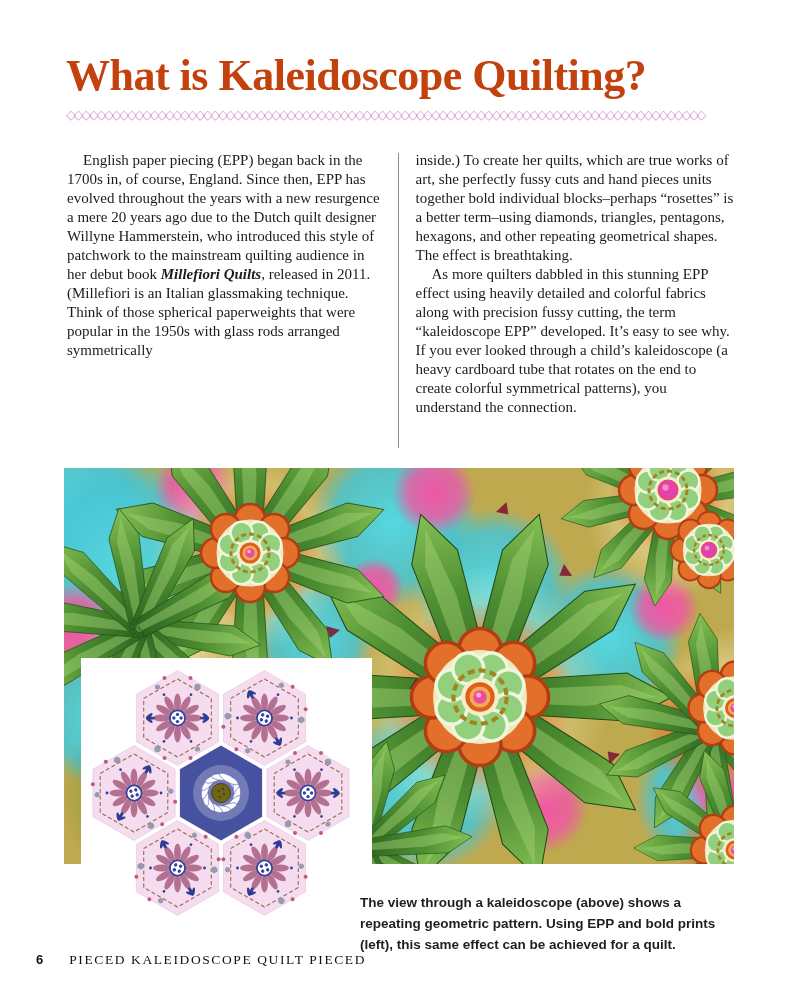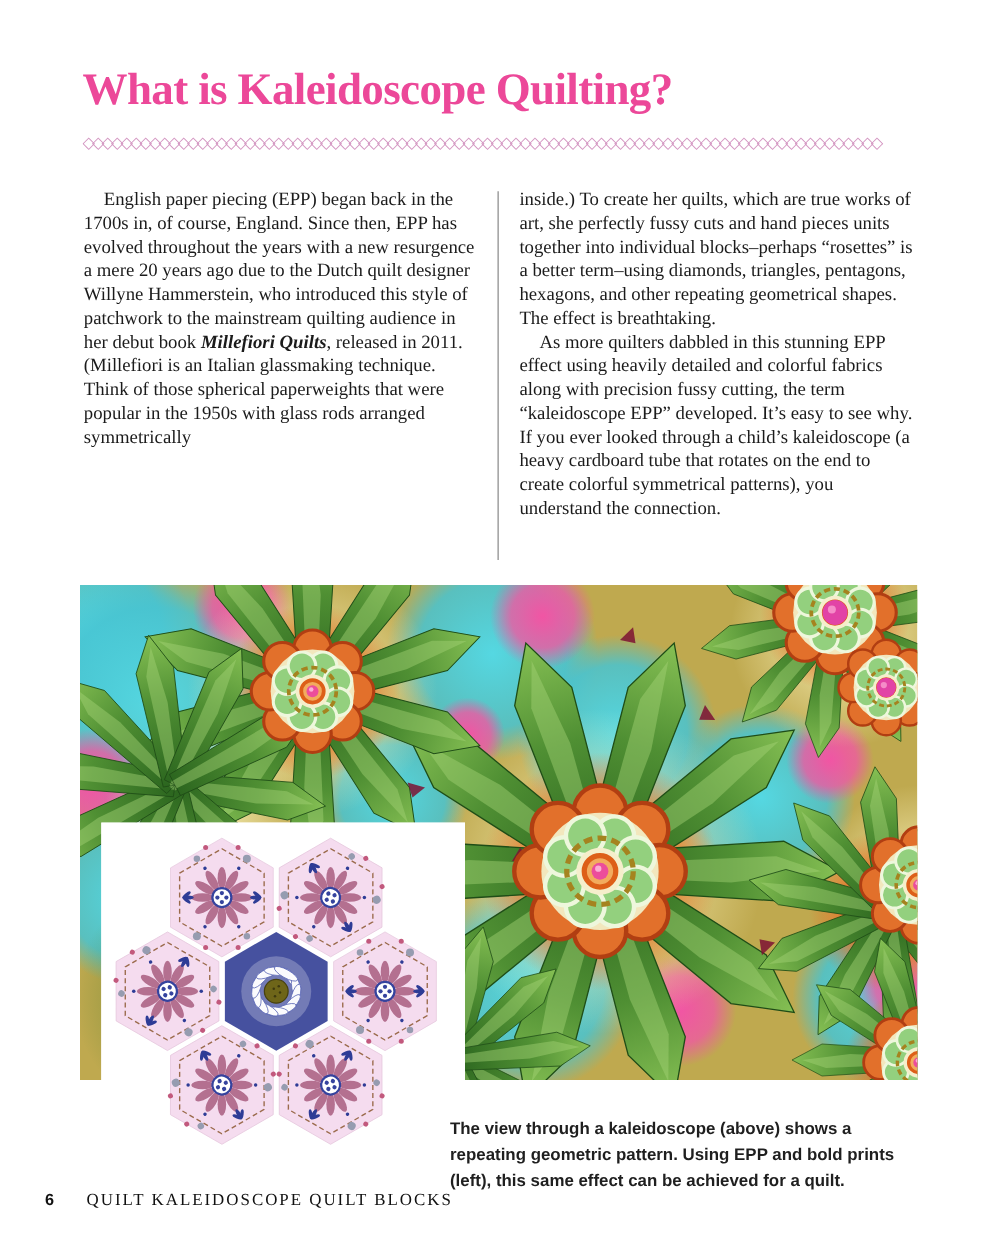--- a/index.html
+++ b/index.html
@@ -3,21 +3,21 @@
 <meta charset="utf-8">
 <style>
   html,body{margin:0;padding:0;}
   body{
     width:800px;height:1000px;position:relative;background:#ffffff;
     font-family:"Liberation Serif", serif;color:#1b1b1b;overflow:hidden;
   }
   .page-title{
     position:absolute;left:66px;top:50px;margin:0;
     font-family:"Liberation Serif", serif;font-weight:700;
-    font-size:36px;letter-spacing:-0.5px;color:#ec4899;
+    font-size:44px;letter-spacing:-0.5px;color:#c2410c;
   }
   .diamond-border{
     position:absolute;left:66px;top:106px;width:668px;height:18px;
     overflow:hidden;white-space:nowrap;
     font-family:"DejaVu Sans", sans-serif;
     font-size:13px;letter-spacing:-2.4px;color:#d394c0;line-height:18px;
   }
   .columns{
     position:absolute;left:67px;top:151px;width:668px;display:flex;
   }
@@ -59,21 +59,21 @@
 
   <h1 class="page-title">What is Kaleidoscope Quilting?</h1>
 
   <div class="diamond-border">◇◇◇◇◇◇◇◇◇◇◇◇◇◇◇◇◇◇◇◇◇◇◇◇◇◇◇◇◇◇◇◇◇◇◇◇◇◇◇◇◇◇◇◇◇◇◇◇◇◇◇◇◇◇◇◇◇◇◇◇◇◇◇◇◇◇◇◇◇◇◇◇◇◇◇◇◇◇◇◇◇◇◇◇</div>
 
   <div class="columns">
     <div class="col col-left">
       <p class="indent"><span>English paper piecing (EPP) began back in the 1700s in, of course, England. Since then, EPP has evolved throughout the years with a new resurgence a mere 20 years ago due to the Dutch quilt designer Willyne Hammerstein, who introduced this style of patchwork to the mainstream quilting audience in her debut book </span><span class="italic">Millefiori Quilts</span><span>, released in 2011. (Millefiori is an Italian glassmaking technique. Think of those spherical paperweights that were popular in the 1950s with glass rods arranged symmetrically</span></p>
     </div>
     <div class="col col-right">
-      <p>inside.) To create her quilts, which are true works of art, she perfectly fussy cuts and hand pieces units together into individual blocks–perhaps “rosettes” is a better term–using diamonds, triangles, pentagons, hexagons, and other repeating geometrical shapes. The effect is breathtaking.</p>
+      <p>inside.) To create her quilts, which are true works of art, she perfectly fussy cuts and hand pieces units together bold individual blocks–perhaps “rosettes” is a better term–using diamonds, triangles, pentagons, hexagons, and other repeating geometrical shapes. The effect is breathtaking.</p>
       <p class="indent">As more quilters dabbled in this stunning EPP effect using heavily detailed and colorful fabrics along with precision fussy cutting, the term “kaleidoscope EPP” developed. It’s easy to see why. If you ever looked through a child’s kaleidoscope (a heavy cardboard tube that rotates on the end to create colorful symmetrical patterns), you understand the connection.</p>
     </div>
   </div>
 
   <div class="column-divider"></div>
 
   <div class="photo">
     <svg width="670" height="396" viewBox="0 0 670 396" xmlns="http://www.w3.org/2000/svg">
       <defs>
         <linearGradient id="gBlade" x1="0" y1="0" x2="1" y2="0">
@@ -302,16 +302,16 @@
       <use href="#hexOuter" transform="translate(227,135) rotate(180)"></use>
       <use href="#hexOuter" transform="translate(96.5,210) rotate(240)"></use>
       <use href="#hexOuter" transform="translate(183.5,210) rotate(300)"></use>
     </svg>
   </div>
 
   <div class="photo-caption">The view through a kaleidoscope (above) shows a repeating geometric pattern. Using EPP and bold prints (left), this same effect can be achieved for a quilt.</div>
 
   <div class="page-footer">
     <span class="page-number">6</span>
-    <span class="book-title">QUILT KALEIDOSCOPE QUILT BLOCKS</span>
+    <span class="book-title">PIECED KALEIDOSCOPE QUILT PIECED</span>
   </div>
 
 </div>
 
 </body></html>

